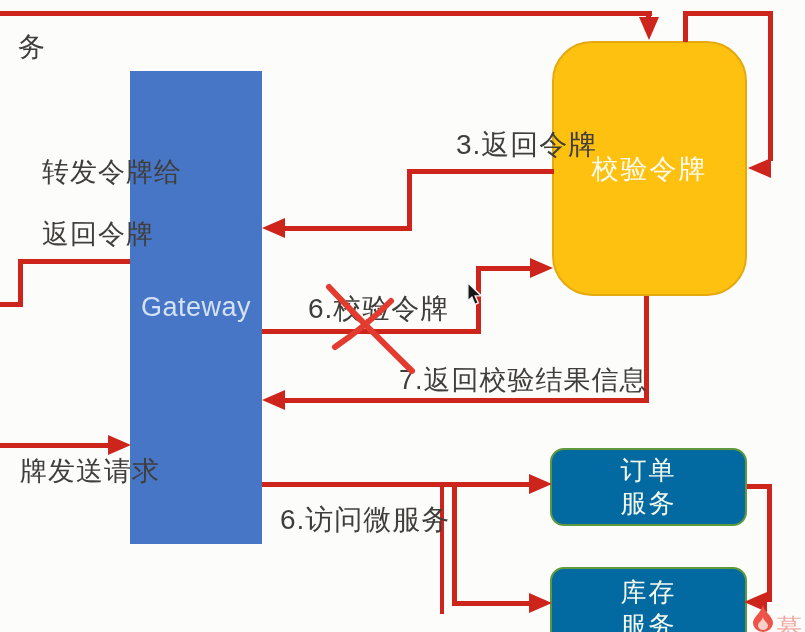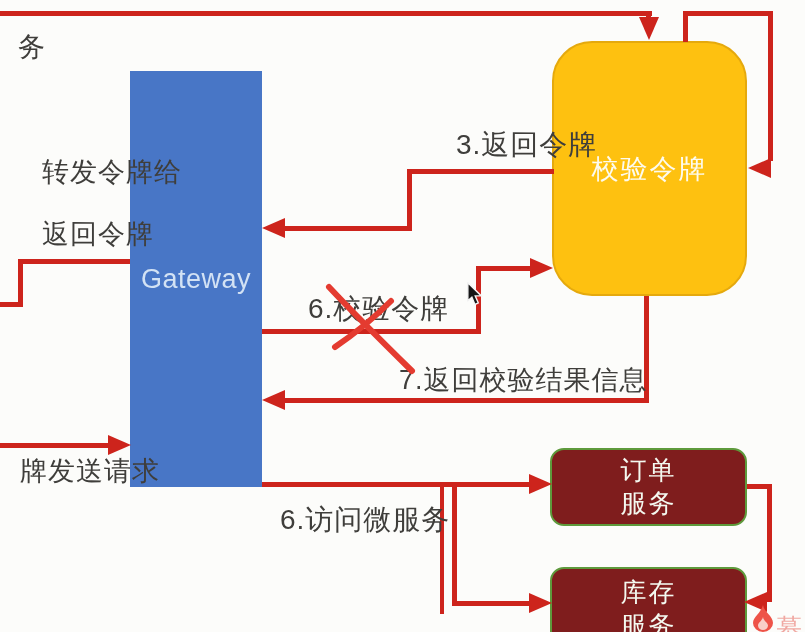--- a/index.html
+++ b/index.html
@@ -3,25 +3,25 @@
 <meta charset="utf-8">
 <style>
   html,body{margin:0;padding:0;}
   body{width:805px;height:632px;overflow:hidden;background:#fcfcfa;
        font-family:"Liberation Sans","DejaVu Sans",sans-serif;}
   #canvas{position:relative;width:805px;height:632px;overflow:hidden;background:#fcfcfa;}
 
   
   .node{position:absolute;display:flex;align-items:center;justify-content:center;
         box-sizing:border-box;text-align:center;}
-  .node-gateway{left:130px;top:71px;width:132px;height:416px;background:#4876c6;
+  .node-gateway{left:130px;top:71px;width:132px;height:473px;background:#4876c6;
         color:#d3e2f4;font-size:27px;letter-spacing:.5px;}
   .node-auth{left:552px;top:41px;width:195px;height:255px;background:#fec110;
         border:2px solid #e5a90d;border-radius:40px;color:#fdfbef;font-size:27px;letter-spacing:2px;}
-  .node-service{left:550px;width:197px;background:#7f1d1d;border:2px solid #5e9a3c;
+  .node-service{left:550px;width:197px;background:#0369a1;border:2px solid #5e9a3c;
         border-radius:14px;color:#f4f9f0;font-size:26px;line-height:33px;
         flex-direction:column;letter-spacing:2px;}
   .node-order{top:448px;height:78px;}
   .node-inventory{top:567px;height:84px;}
 
   
   .seg{position:absolute;background:#cd241c;}
   .arw{position:absolute;width:0;height:0;}
   .arw-left {border-top:10px solid transparent;border-bottom:10px solid transparent;border-right:23px solid #cd241c;}
   .arw-right{border-top:10px solid transparent;border-bottom:10px solid transparent;border-left:23px solid #cd241c;}

